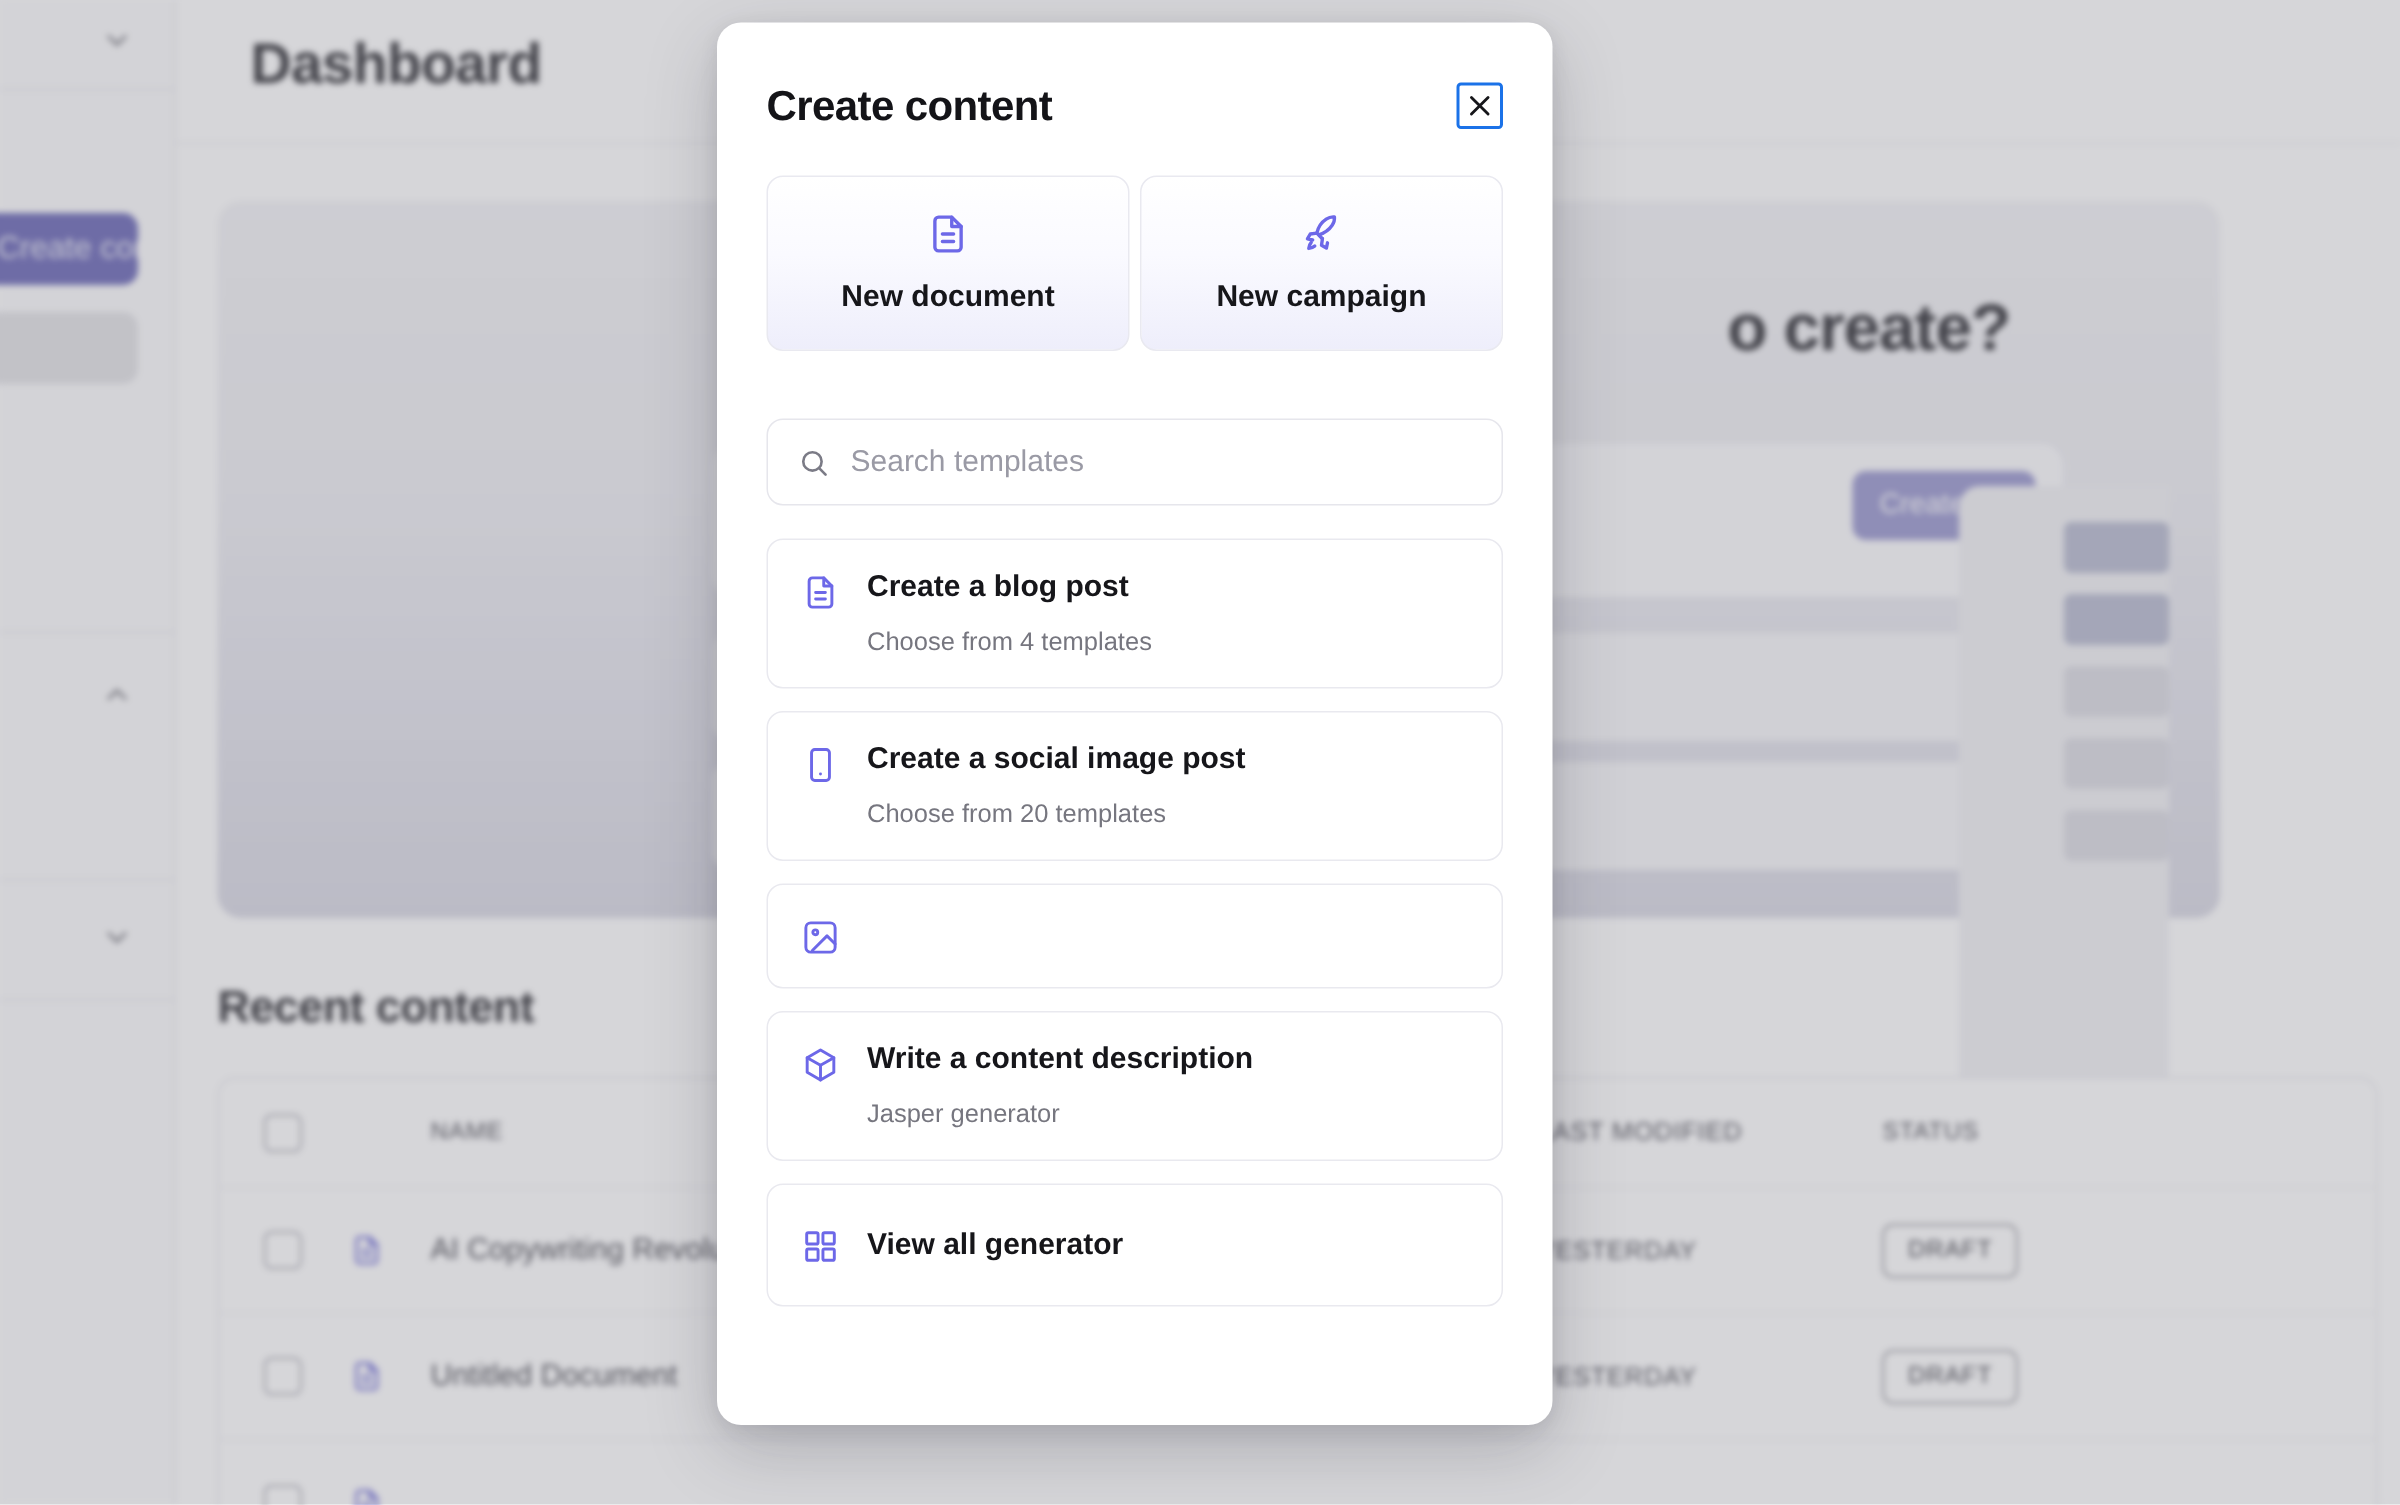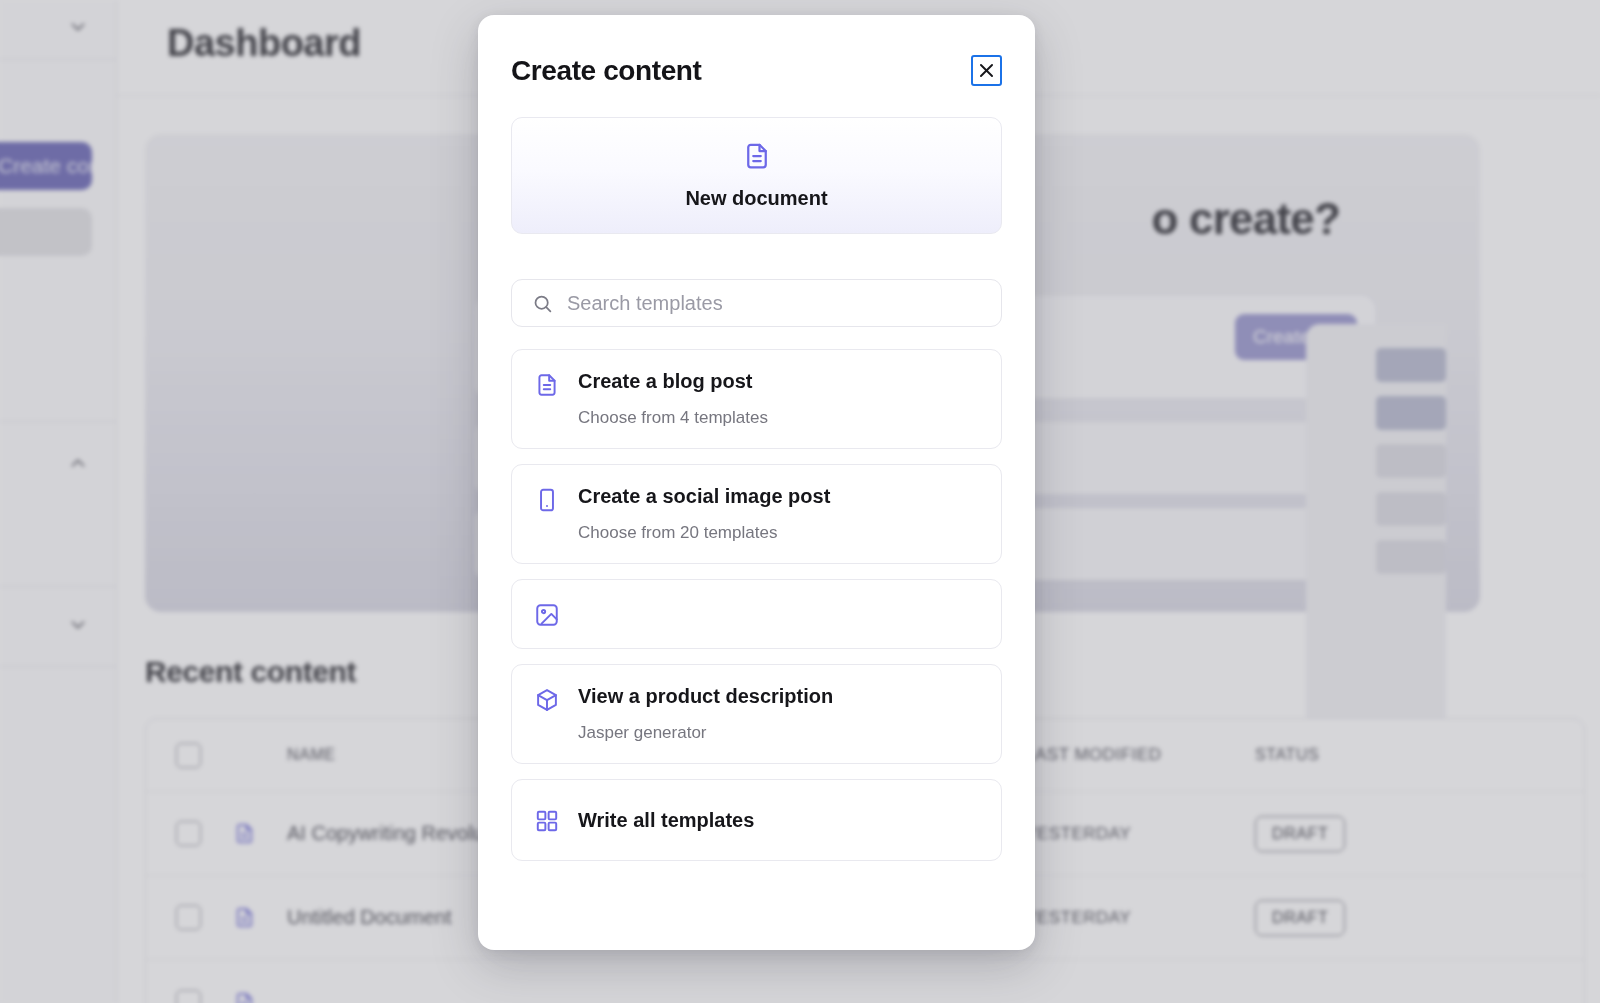--- a/index.html
+++ b/index.html
@@ -200,21 +200,21 @@
     display: flex; flex-direction: column;
     align-items: center; justify-content: center;
     gap: 16px; cursor: pointer;
   }
   .type-card .ic { width: 30px; height: 30px; color: #6d68e8; }
   .type-card .ic svg { width: 100%; height: 100%; display: block; }
   .type-card .lbl { font-size: 20px; font-weight: bold; color: #16161a; }
 
   .search-wrap {
     margin-top: 45px;
-    height: 48px;
+    height: 58px;
     border: 1px solid #e6e6ec;
     border-radius: 11px;
     display: flex; align-items: center;
     padding: 0 20px; gap: 14px;
   }
   .search-wrap svg { width: 21px; height: 21px; color: #7b7b86; flex: none; display: block; }
   .search-input {
     border: none; outline: none; background: transparent;
     font-family: "Liberation Sans", sans-serif;
     font-size: 20px; color: #1a1a20; width: 100%;
@@ -393,20 +393,31 @@
       <div class="type-card">
         <span class="ic">
           <svg viewBox="0 0 24 24" fill="none" stroke="currentColor" stroke-width="1.8" stroke-linecap="round" stroke-linejoin="round">
             <path d="M14 3H7a2 2 0 0 0-2 2v14a2 2 0 0 0 2 2h10a2 2 0 0 0 2-2V8z"></path>
             <path d="M14 3v5h5"></path>
               <path d="M9 12h6M9 16h6"></path>
           </svg>
         </span>
         <span class="lbl">New document</span>
       </div>
+      <div class="type-card">
+        <span class="ic">
+          <svg viewBox="0 0 24 24" fill="none" stroke="currentColor" stroke-width="1.8" stroke-linecap="round" stroke-linejoin="round">
+            <path d="M12.5 14.5L9.5 11.5c.6-2.6 2.3-5.6 5-7.4 1.6-1.1 3.4-1.3 4.4-1.2.1 1 -.1 2.8-1.2 4.4-1.8 2.7-4.8 4.4-7.2 5.2z"></path>
+            <path d="M9.5 11.5L6 12l-1.5 2.6 2.8.6"></path>
+            <path d="M12.5 14.5L12 18l2.6 1.5.6-2.8"></path>
+            <path d="M6.5 16.5c-1 1-1.3 3.2-1.3 3.2s2.2-.3 3.2-1.3"></path>
+          </svg>
+        </span>
+        <span class="lbl">New campaign</span>
+      </div>
     </div>
 
     <div class="search-wrap">
       <span>
         <svg viewBox="0 0 24 24" fill="none" stroke="currentColor" stroke-width="2" stroke-linecap="round">
             <circle cx="11" cy="11" r="7"></circle>
             <path d="M16.5 16.5L21 21"></path>
           </svg>
       </span>
       <input class="search-input" type="text" placeholder="Search templates" style="">
@@ -453,34 +464,34 @@
 
       <div class="tpl-row">
         <span class="tpl-ic">
           <svg viewBox="0 0 24 24" fill="none" stroke="currentColor" stroke-width="1.8" stroke-linecap="round" stroke-linejoin="round">
             <path d="M12 2.8l8.2 4.7v9.0L12 21.2 3.8 16.5v-9z"></path>
             <path d="M3.8 7.5L12 12.2l8.2-4.7"></path>
             <path d="M12 12.2v9"></path>
           </svg>
         </span>
         <span>
-          <div class="tpl-title">View a product description</div>
+          <div class="tpl-title">Write a content description</div>
           <div class="tpl-sub">Jasper generator</div>
         </span>
       </div>
 
       <div class="tpl-row single">
         <span class="tpl-ic">
           <svg viewBox="0 0 24 24" fill="none" stroke="currentColor" stroke-width="1.8" stroke-linecap="round" stroke-linejoin="round">
             <rect x="3.5" y="3.5" width="7" height="7" rx="1"></rect>
             <rect x="13.5" y="3.5" width="7" height="7" rx="1"></rect>
             <rect x="3.5" y="13.5" width="7" height="7" rx="1"></rect>
             <rect x="13.5" y="13.5" width="7" height="7" rx="1"></rect>
           </svg>
         </span>
         <span>
-          <div class="tpl-title">Write all templates</div>
+          <div class="tpl-title">View all generator</div>
         </span>
       </div>
 
     </div>
   </div>
 </div>
 
 </body></html>

